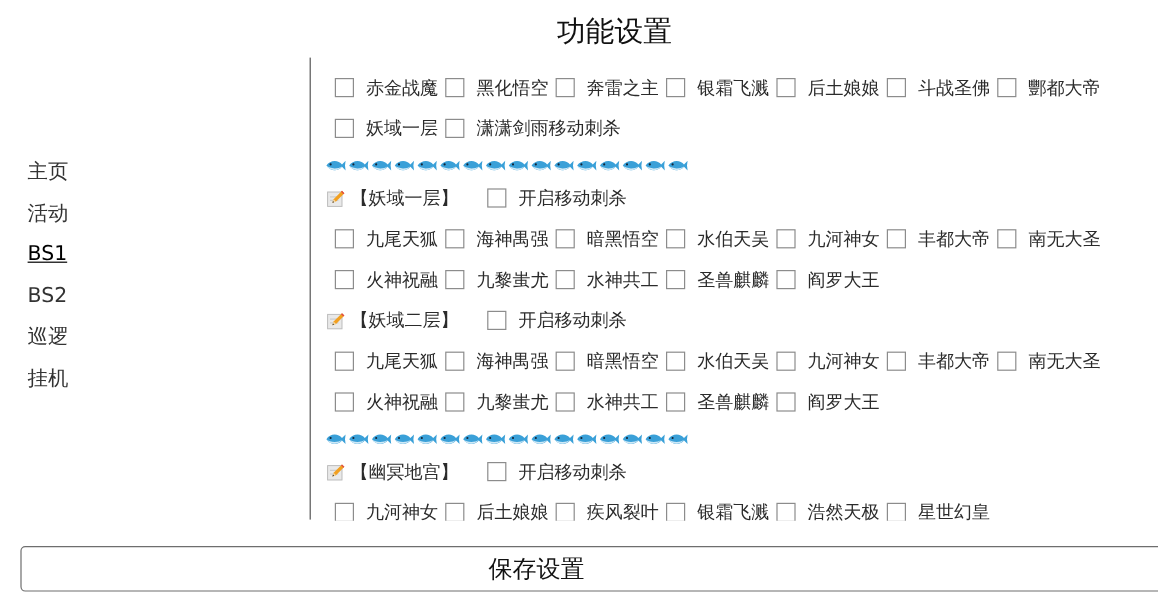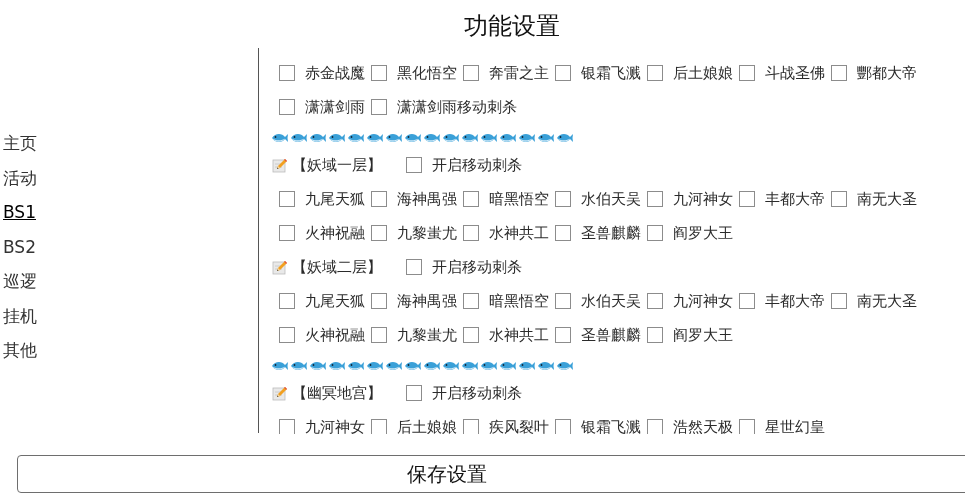--- a/index.html
+++ b/index.html
@@ -24,21 +24,21 @@
     }
     .sidebar {
       position: absolute;
       left: 0;
       top: 126px;
       width: 258px;
     }
     .sidebar-item {
       height: 34.5px;
       line-height: 34.5px;
-      padding-left: 3px;
+      padding-left: 23px;
       font-size: 17px;
       color: #333;
       cursor: pointer;
     }
     .sidebar-item.active { color: #000; text-decoration: underline; }
     .divider {
       position: absolute;
       left: 258px;
       top: 48px;
       width: 1px;
@@ -120,21 +120,20 @@
 
 <div class="title">功能设置</div>
 
 <nav class="sidebar">
   <div class="sidebar-item">主页</div>
   <div class="sidebar-item">活动</div>
   <div class="sidebar-item active">BS1</div>
   <div class="sidebar-item">BS2</div>
   <div class="sidebar-item">巡逻</div>
   <div class="sidebar-item">挂机</div>
-  <div class="sidebar-item">其他</div>
 </nav>
 
 <div class="divider"></div>
 
 <div class="panel">
   <div class="panel-inner" id="panel-inner">
 
     <div class="row header">
 
       <span class="sec-title">【渡劫一层】</span>
@@ -168,21 +167,21 @@
           <span class="opt-label">斗战圣佛</span>
         </span>
         <span class="opt">
           <span class="cb"></span>
           <span class="opt-label">酆都大帝</span>
         </span>
       </div>
     <div class="row">
         <span class="opt">
           <span class="cb"></span>
-          <span class="opt-label">潇潇剑雨</span>
+          <span class="opt-label">妖域一层</span>
         </span>
         <span class="opt">
           <span class="cb"></span>
           <span class="opt-label">潇潇剑雨移动刺杀</span>
         </span>
       </div>
     <div class="row fish">
         <span class="fish-icon"><svg width="18" height="12" viewBox="0 0 18 12">
             <path d="M1,6 C4,1 11,1 14,5 L17,2 L16.5,6 L17,10 L14,7 C11,11 4,11 1,6 Z" fill="#3aa0d8"></path>
             <path d="M1,6 C4,9 11,9 14,6.5 C11,11 4,11 1,6 Z" fill="#cfe9f7"></path>

